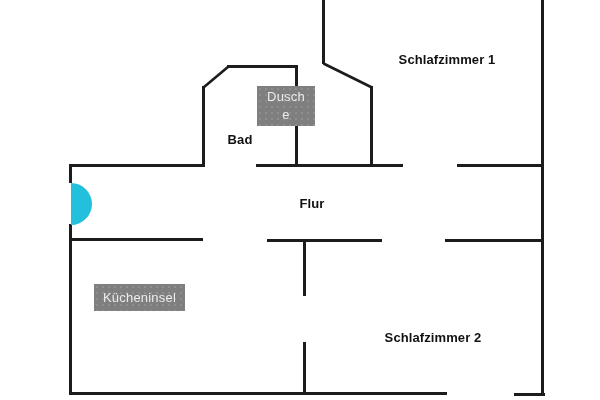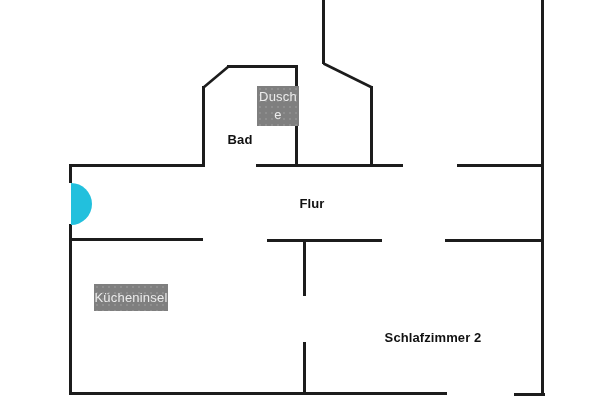--- a/index.html
+++ b/index.html
@@ -26,22 +26,22 @@
     white-space:nowrap;letter-spacing:.1px;
   }
   .fixture{
     position:absolute;display:flex;align-items:center;justify-content:center;
     background-color:var(--fixture-fill);
     background-image:radial-gradient(var(--fixture-dot) 1px, transparent 1.2px);
     background-size:6px 6px;
     color:var(--fixture-text);font-size:13px;font-weight:400;
     text-align:center;line-height:1.35;letter-spacing:.2px;
   }
-  .fixture-dusche{left:257px;top:86px;width:42px;height:40px;overflow-wrap:anywhere;padding:1px;}
-  .fixture-kueche{left:94px;top:284px;width:74px;height:27px;white-space:nowrap;text-align:center;}
+  .fixture-dusche{left:257px;top:86px;width:58px;height:40px;overflow-wrap:anywhere;padding:10px;}
+  .fixture-kueche{left:94px;top:284px;width:91px;height:27px;white-space:nowrap;text-align:center;}
   .door-swing{
     position:absolute;left:71px;top:183px;width:21px;height:42px;
     background:var(--door-swing);
     border-radius:0 21px 21px 0 / 0 21px 21px 0;
   }
 </style>
 </head>
 <body>
 
 <div class="plan">
@@ -77,17 +77,18 @@
 
   <div class="door-swing"></div>
 
   <div class="fixture fixture-dusche">
     <span>Dusche</span>
   </div>
   <div class="fixture fixture-kueche">
     <span>Kücheninsel</span>
   </div>
 
+  <span class="room-label" style="left:447px;top:59px;">Schlafzimmer 1</span>
   <span class="room-label" style="left:240px;top:139px;">Bad</span>
   <span class="room-label" style="left:312px;top:203px;">Flur</span>
   <span class="room-label" style="left:433px;top:337px;">Schlafzimmer 2</span>
 
 </div>
 
 </body></html>

